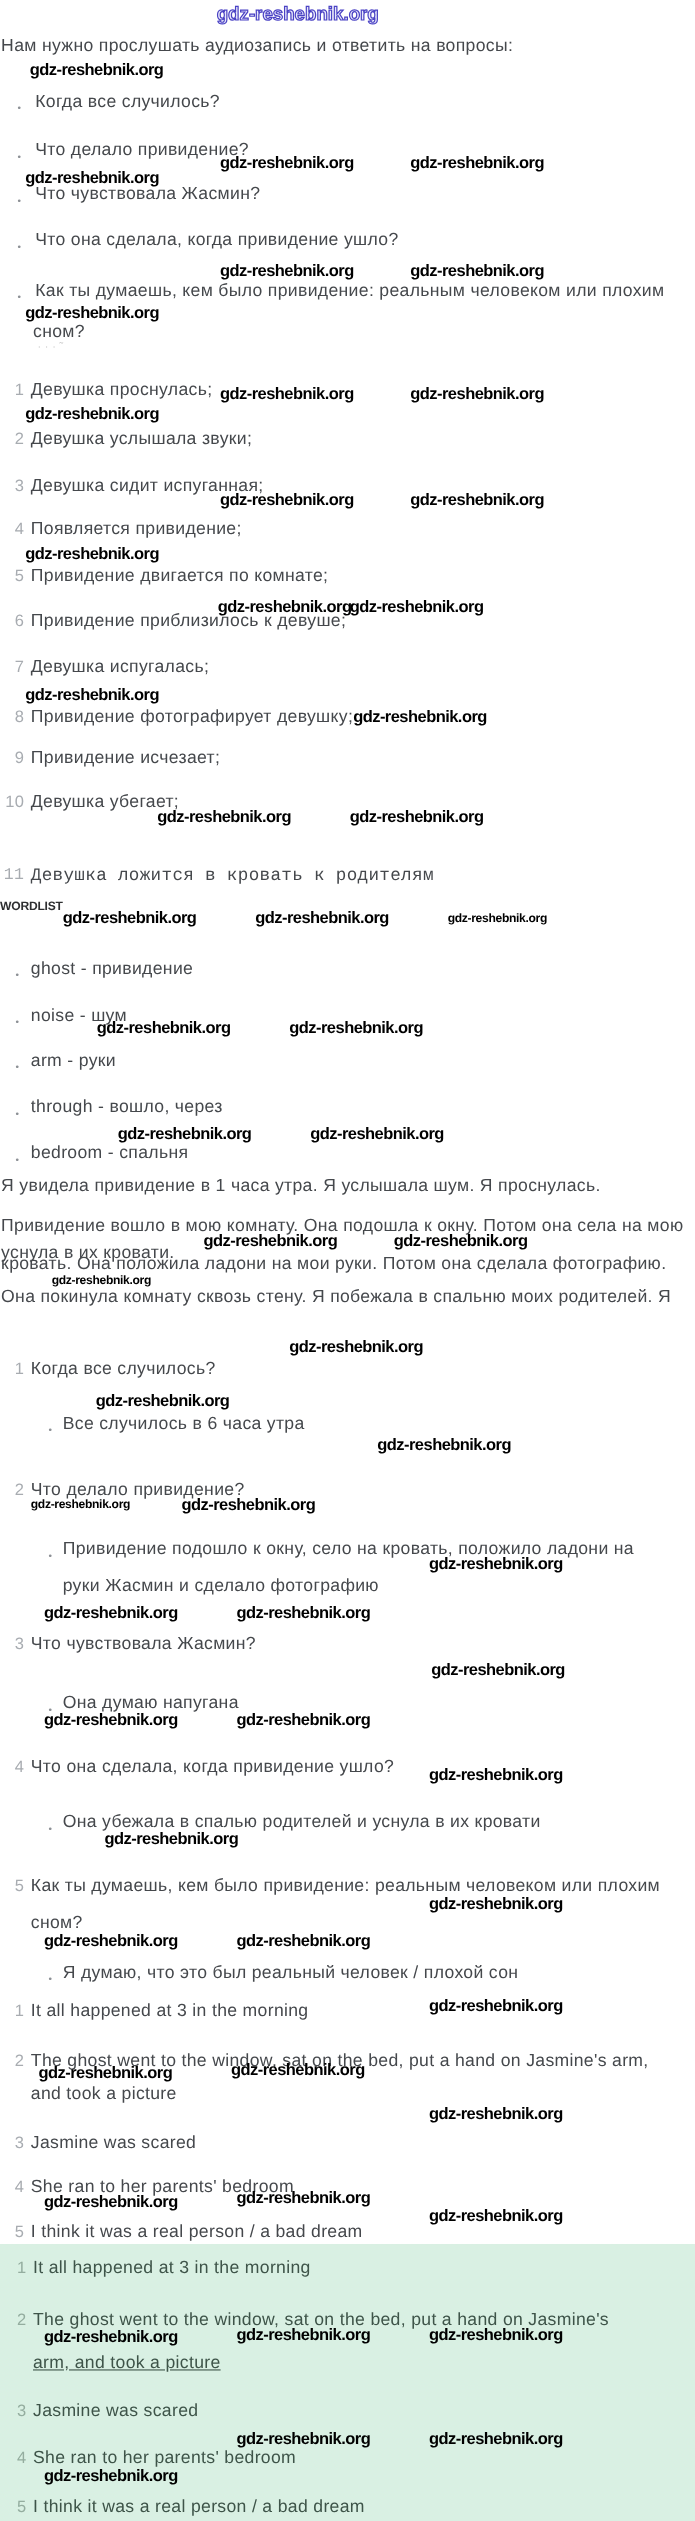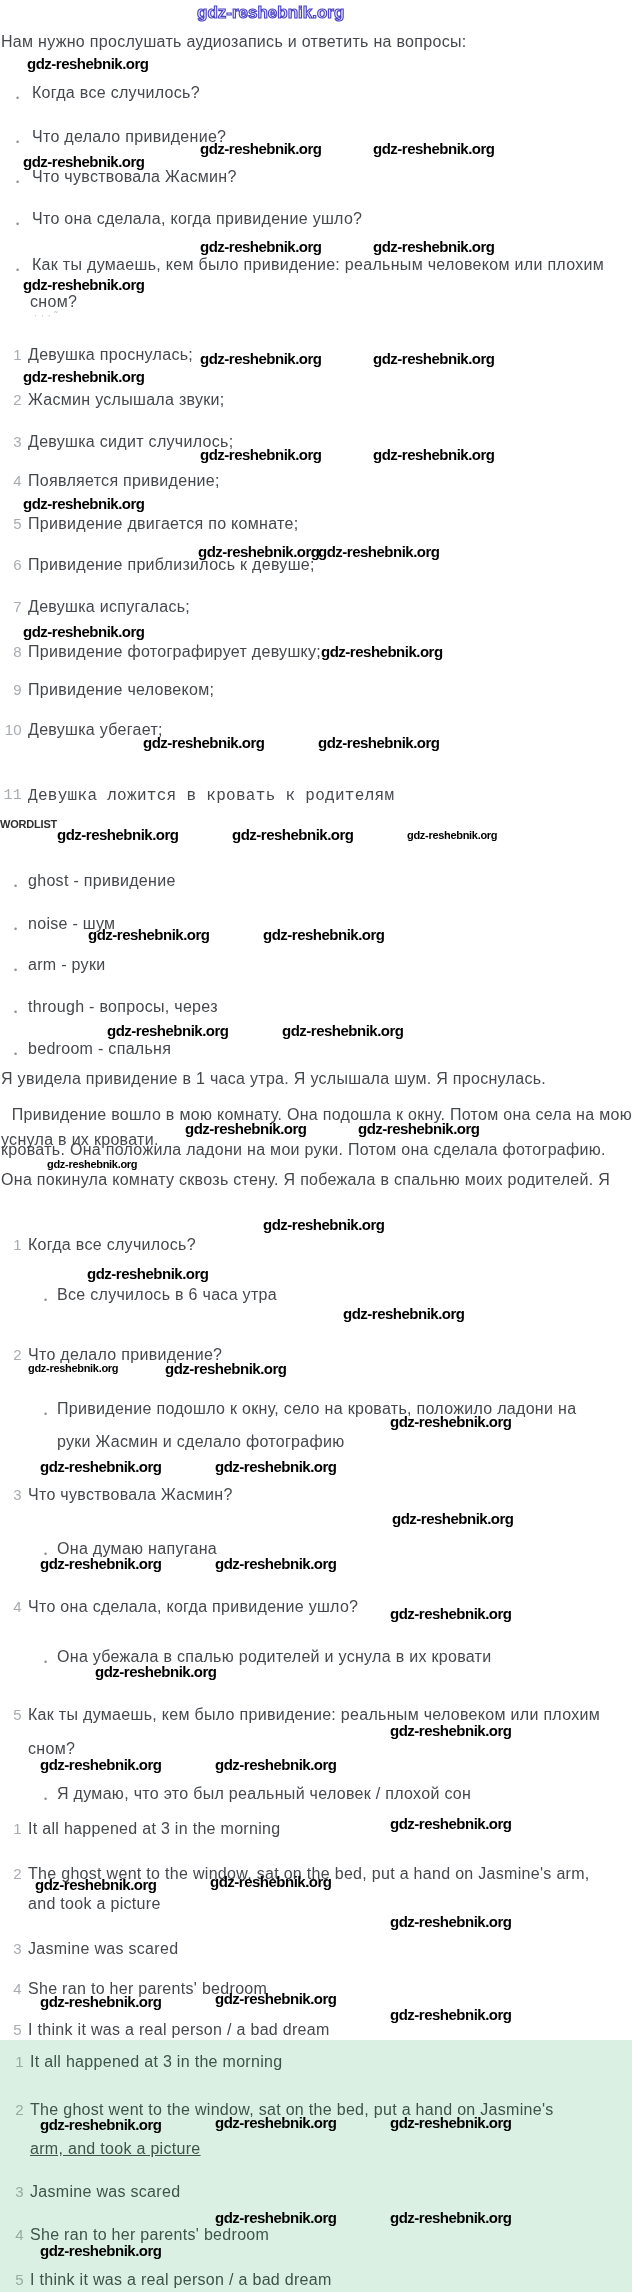--- a/index.html
+++ b/index.html
@@ -98,25 +98,25 @@
       </div>
       <div class="line faint" style="top: 307px;">
         <span class="txt">· ·      ·          ˜</span>
       </div>
       <div class="line ev" style="top: 346px;">
         <span class="m">1</span>
         <span class="txt">Девушка проснулась;</span>
       </div>
       <div class="line ev" style="top: 391px;">
         <span class="m">2</span>
-        <span class="txt">Жасмин услышала звуки;</span>
+        <span class="txt">Девушка услышала звуки;</span>
       </div>
       <div class="line ev" style="top: 433px;">
         <span class="m">3</span>
-        <span class="txt">Девушка сидит случилось;</span>
+        <span class="txt">Девушка сидит испуганная;</span>
       </div>
       <div class="line ev" style="top: 472px;">
         <span class="m">4</span>
         <span class="txt">Появляется привидение;</span>
       </div>
       <div class="line ev" style="top: 515px;">
         <span class="m">5</span>
         <span class="txt">Привидение двигается по комнате;</span>
       </div>
       <div class="line ev" style="top: 556px;">
@@ -126,21 +126,21 @@
       <div class="line ev" style="top: 598px;">
         <span class="m">7</span>
         <span class="txt">Девушка испугалась;</span>
       </div>
       <div class="line ev" style="top: 643px;">
         <span class="m">8</span>
         <span class="txt">Привидение фотографирует девушку;<span class="wm-inline">gdz-reshebnik.org</span></span>
       </div>
       <div class="line ev" style="top: 681px;">
         <span class="m">9</span>
-        <span class="txt">Привидение человеком;</span>
+        <span class="txt">Привидение исчезает;</span>
       </div>
       <div class="line ev" style="top: 721px;">
         <span class="m">10</span>
         <span class="txt">Девушка убегает;</span>
       </div>
       <div class="line ev" style="top: 787px; font-family: Liberation Mono, monospace;">
         <span class="m">11</span>
         <span class="txt">Девушка ложится в кровать к родителям</span>
       </div>
       <div class="line hd" style="top: 815px;">
@@ -153,30 +153,30 @@
       <div class="line wl" style="top: 915px;">
         <span class="m">•</span>
         <span class="txt">noise - шум</span>
       </div>
       <div class="line wl" style="top: 956px;">
         <span class="m">•</span>
         <span class="txt">arm - руки</span>
       </div>
       <div class="line wl" style="top: 998px;">
         <span class="m">•</span>
-        <span class="txt">through - вопросы, через</span>
+        <span class="txt">through - вошло, через</span>
       </div>
       <div class="line wl" style="top: 1040px;">
         <span class="m">•</span>
         <span class="txt">bedroom - спальня</span>
       </div>
       <div class="line st" style="top: 1070px;">
         <span class="txt">Я увидела привидение в 1 часа утра. Я услышала шум. Я проснулась.</span>
       </div>
-      <div class="line st" style="top: 1106px; text-align: right;">
+      <div class="line st" style="top: 1106px;">
         <span class="txt">Привидение вошло в мою комнату. Она подошла к окну. Потом она села на мою</span>
       </div>
       <div class="line st" style="top: 1141px;">
         <span class="txt">кровать. Она положила ладони на мои руки. Потом она сделала фотографию.</span>
       </div>
       <div class="line st" style="top: 1171px;">
         <span class="txt">Она покинула комнату сквозь стену. Я побежала в спальню моих родителей. Я</span>
       </div>
       <div class="line st" style="top: 1131px;">
         <span class="txt">уснула в их кровати.</span>

